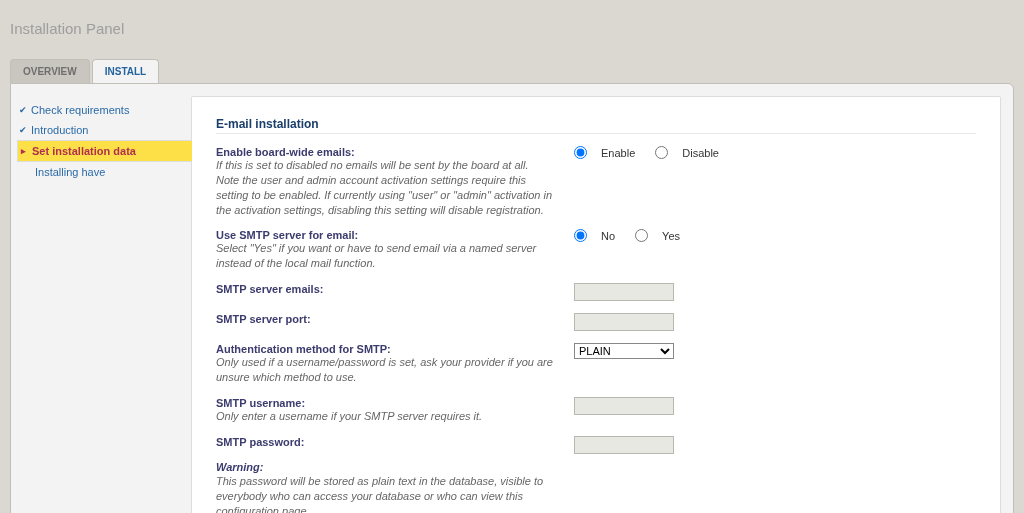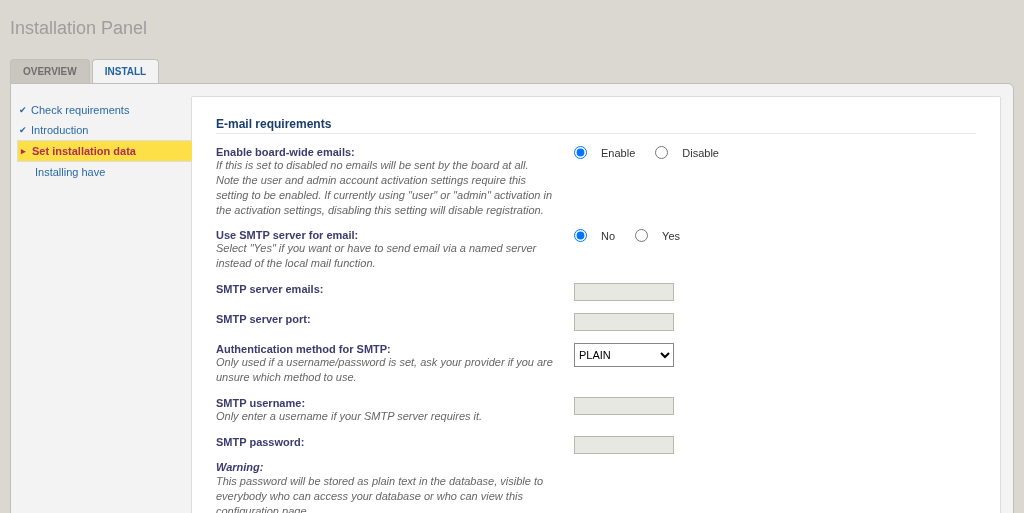--- a/index.html
+++ b/index.html
@@ -2,40 +2,40 @@
 <html><head>
 <meta charset="utf-8">
 <style>
 * { box-sizing: border-box; margin: 0; padding: 0; }
 body { font-family: "Lucida Grande", Arial, Helvetica, sans-serif; font-size: 11px; background: #DBD7D1; color: #333; width: 1024px; height: 513px; overflow: hidden; }
 .page { padding: 0 10px; }
 .header { display: flex; justify-content: space-between; align-items: center; height: 56px; }
 .logo { font-family: Arial, sans-serif; font-weight: bold; font-size: 36px; color: #767676; letter-spacing: -2px; position: relative; padding-left: 4px; }
 .logo .tag { position: absolute; left: 8px; bottom: 0; font-size: 8px; font-weight: normal; letter-spacing: 4px; color: #767676; }
 .logo .reg { font-size: 9px; font-weight: normal; vertical-align: top; margin-left: 2px; letter-spacing: 0; }
-.panel-title { color: #9E9E9E; font-size: 18px; font-family: "Trebuchet MS", Arial; }
+.panel-title { color: #9E9E9E; font-size: 15px; font-family: "Trebuchet MS", Arial; }
 .tabs { display: flex; gap: 2px; margin-top: 3px; }
 .tab { background: #C9C5BF; color: #6F6F6F; font-size: 10px; font-weight: bold; padding: 6px 12px; border-radius: 4px 4px 0 0; cursor: pointer; border: 1px solid #C2BEB8; border-bottom: none; }
 .tab.active { background: #F3F3F3; color: #23649F; border-color: #C2BEB8; }
 .main { background: #F3F3F3; border: 1px solid #C2BEB8; border-radius: 0 6px 6px 6px; padding: 12px 0 12px 0; display: flex; min-height: 420px; }
 .side { width: 180px; padding: 4px 0 0 6px; }
 .side-item { padding: 2px 4px 2px 14px; font-size: 11px; color: #2A6AA8; position: relative; line-height: 16px; cursor: pointer; }
 .side-item.done::before { content: "✔"; position: absolute; left: 2px; top: 2px; font-size: 9px; color: #2A6AA8; }
 .side-item.active { background: #fde047; color: #B03050; font-weight: bold; border: 1px solid #ddd; border-right: none; margin-right: -1px; }
 .side-item.active::before { content: "▸"; position: absolute; left: 3px; top: 2px; font-size: 9px; color: #B03050; }
 .side-item.pending { color: #2A6AA8; padding-left: 18px; }
 .content { flex: 1; background: #fff; border: 1px solid #ddd; border-radius: 2px; margin-right: 12px; padding: 20px 24px; }
 .section-title { color: #1A3E6C; font-size: 12px; font-weight: bold; font-family: Arial; border-bottom: 1px solid #E8E8E8; padding-bottom: 2px; margin-bottom: 12px; }
 .field-row { display: flex; margin-bottom: 12px; }
 .field-left { width: 358px; padding-right: 20px; }
 .field-left b { color: #3B3B6E; font-size: 11px; display: block; }
 .field-left .hint { color: #666; font-style: italic; font-size: 11px; line-height: 1.35; }
 .field-right { flex: 1; }
 .text-input { width: 100px; background: #E8E8E3; border: 1px solid #B8B8B0; height: 18px; }
-.select { width: 100px; height: 24px; font-size: 11px; background: #fff; border: 1px solid #888; }
+.select { width: 100px; height: 16px; font-size: 11px; background: #fff; border: 1px solid #888; }
 .radio-wrap { display: flex; align-items: center; gap: 14px; font-size: 11px; color: #333; }
 .radio-wrap label { margin-right: 6px; }
 </style>
 </head>
 <body>
 
 <div class="page">
   <div class="header">
     <div class="panel-title">Installation Panel</div>
   </div>
@@ -47,21 +47,21 @@
 
   <div class="main">
     <div class="side">
       <div class="side-item done">Check requirements</div>
       <div class="side-item done">Introduction</div>
       <div class="side-item active">Set installation data</div>
       <div class="side-item pending">Installing have</div>
     </div>
 
     <div class="content">
-      <div class="section-title">E-mail requirements</div>
+      <div class="section-title">E-mail installation</div>
 
       <div class="field-row">
         <div class="field-left">
           <b>Enable board-wide emails:</b>
           <span class="hint">If this is set to disabled no emails will be sent by the board at all. Note the user and admin account activation settings require this setting to be enabled. If currently using "user" or "admin" activation in the activation settings, disabling this setting will disable registration.</span>
         </div>
         <div class="field-right">
           <div class="radio-wrap">
             <input type="radio" name="be" checked="" style="">
             <label>Enable</label>

